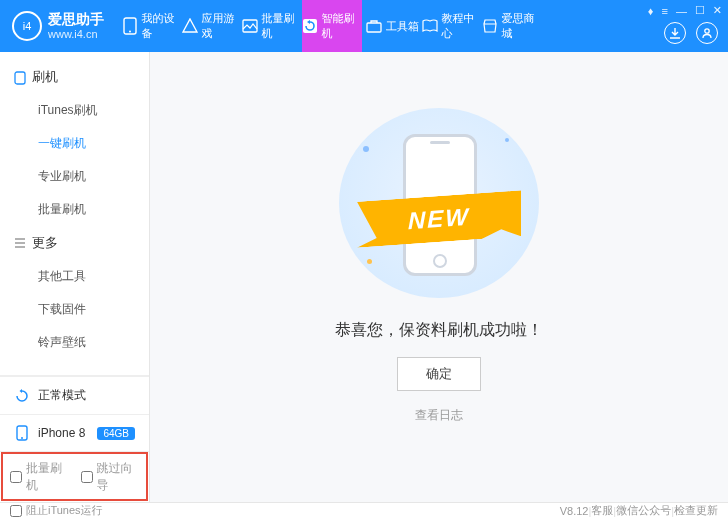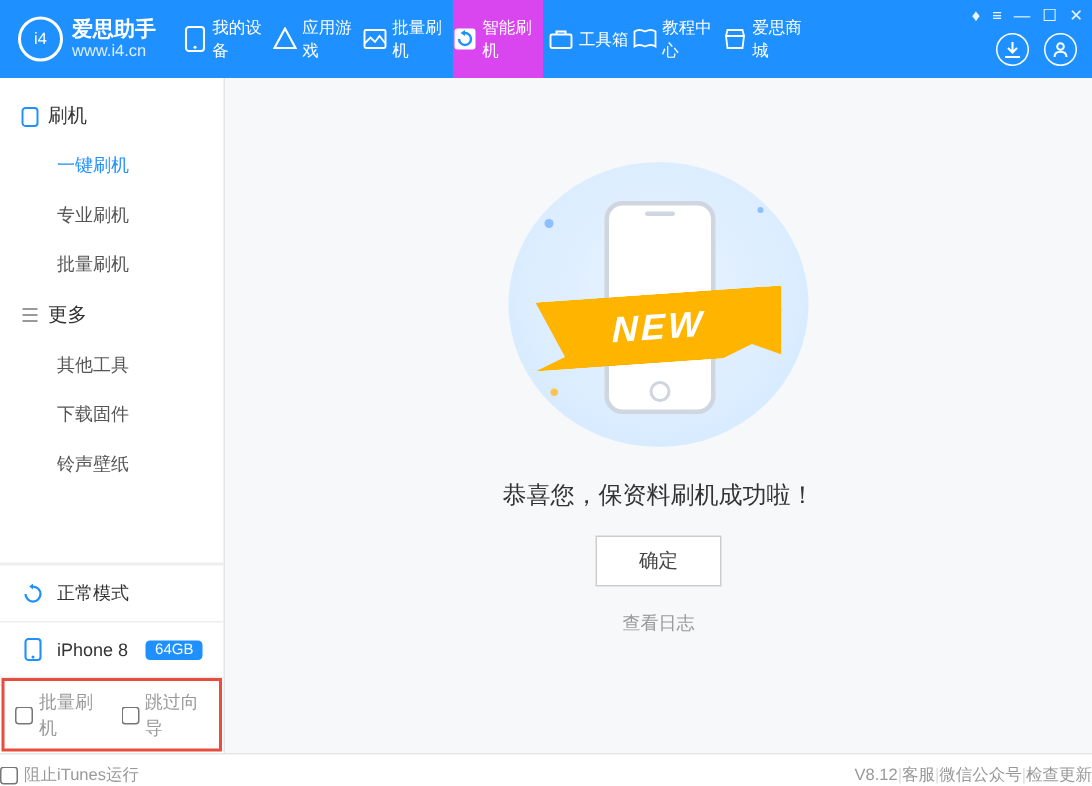--- a/index.html
+++ b/index.html
@@ -38,21 +38,21 @@
 .illus{margin-top:56px;width:200px;height:190px;position:relative}
 .illus .bgcirc{position:absolute;inset:0;border-radius:50%;background:radial-gradient(circle at 50% 45%,#e9f3ff 0%,#d9ecff 70%,#d0e6ff 100%)}
 .dot{position:absolute;width:6px;height:6px;border-radius:50%;background:#8bbfff}
 .phone{position:absolute;left:64px;top:26px;width:74px;height:142px;background:#fff;border:3px solid #cfd6e0;border-radius:12px}
 .phone::before{content:"";position:absolute;left:50%;top:4px;transform:translateX(-50%);width:20px;height:3px;background:#cfd6e0;border-radius:2px}
 .phone::after{content:"";position:absolute;left:50%;bottom:5px;transform:translateX(-50%);width:10px;height:10px;border:2px solid #cfd6e0;border-radius:50%}
 .ribbon{position:absolute;left:18px;top:88px;width:164px;height:46px;background:#ffb400;transform:skewY(-4deg);display:flex;align-items:center;justify-content:center;color:#fff;font-weight:900;font-style:italic;font-size:24px;letter-spacing:2px;clip-path:polygon(0 0,100% 0,100% 100%,88% 82%,76% 100%,0 100%,12% 82%)}
 .msg{margin-top:22px;font-size:16px;color:#333}
 .btn-ok{margin-top:16px;padding:7px 28px;border:1px solid #ccc;background:#fff;cursor:pointer;font-size:13px;color:#444}
 .loglink{margin-top:16px;font-size:12px;color:#999;cursor:pointer}
-.statusbar{height:22px;border-top:1px solid #e6e6e6;display:flex;align-items:flex-end;font-size:11px;color:#999;padding:0 0}
+.statusbar{height:22px;border-top:1px solid #e6e6e6;display:flex;align-items:flex-start;font-size:11px;color:#999;padding:0 10px}
 .statusbar .left{display:flex;align-items:center;gap:4px}
 .statusbar .right{margin-left:auto;display:flex;align-items:center}
 .sep{color:#ddd}
 svg{display:block}
 </style>
 </head>
 <body>
 
 <div class="titlebar">
   <div class="logo-block">
@@ -151,20 +151,21 @@
   <div class="sidebar">
     <div class="side-scroll">
       <div class="side-head">
         <span class="sqicon">
             <svg width="12" height="14" viewBox="0 0 12 14">
               <rect x="1" y="1" width="10" height="12" rx="2" fill="none" stroke="#1e90ff" stroke-width="1.3"></rect>
             </svg>
           </span>
         <span>刷机</span>
       </div>
+      <div class="side-item">iTunes刷机</div>
       <div class="side-item active">一键刷机</div>
       <div class="side-item">专业刷机</div>
       <div class="side-item">批量刷机</div>
       <div class="side-head">
         <span class="sqicon">
             <svg width="12" height="12" viewBox="0 0 12 12">
               <path d="M1 2 H11 M1 6 H11 M1 10 H11" stroke="#999" stroke-width="1.4"></path>
             </svg>
           </span>
         <span>更多</span>

